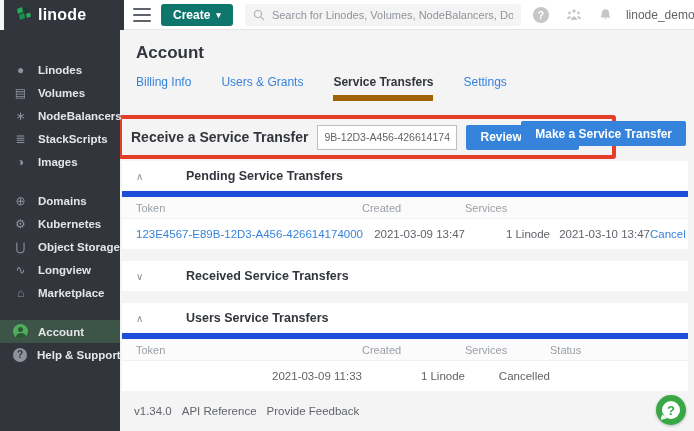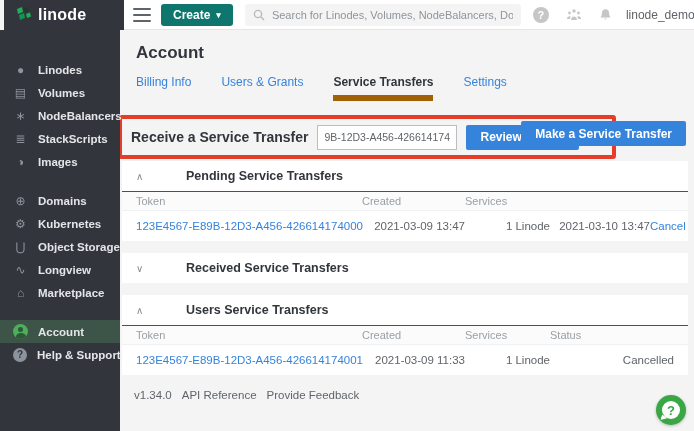--- a/index.html
+++ b/index.html
@@ -55,21 +55,21 @@
   .make-btn { position:absolute; right:8px; top:6px; }
 
   
   .panel { background:#fff; margin:0 6px 12px 2px; }
   .panel-head { display:flex; align-items:center; gap:12px; padding:8px 14px; cursor:pointer; }
   .chev { color:#888f95; font-size:10px; width:10px; }
   .panel-title { font-size:12.5px; font-weight:bold; color:#32363c;margin-left:28px; }
   .grid-head, .grid-row { display:grid; align-items:center; padding:0 14px; }
   .cols-pending { grid-template-columns: 226px 103px 85px 100px 1fr; }
   .cols-sent { grid-template-columns: 226px 103px 85px 1fr; }
-  .grid-head { background:#fbfbfc; border-top:1px solid #1d4ed8; border-bottom:1px solid #f0f1f2; height:20px; }
+  .grid-head { background:#fbfbfc; border-top:6px solid #1d4ed8; border-bottom:1px solid #f0f1f2; height:28px; }
   .grid-head .hcell { font-size:11px; color:#99a0a6; }
   .grid-row { height:30px; background:#fff; }
   .cell { font-size:11.5px; color:#606469; white-space:nowrap;text-align:right; }
   .cell.link { color:#3683dc; cursor:pointer; }
   .cell.right { }
 
   
   .footer { display:flex; gap:10px; margin:14px 0 0 14px; }
   .footer .f-link { font-size:11.5px; color:#606469; cursor:pointer; }
 
@@ -242,21 +242,20 @@
         <span class="chev">∧</span>
         <span class="panel-title">Users Service Transfers</span>
       </div>
       <div class="grid-head cols-sent">
         <span class="hcell">Token</span>
         <span class="hcell">Created</span>
         <span class="hcell">Services</span>
         <span class="hcell">Status</span>
       </div>
       <div class="grid-row cols-sent">
-        <span class="cell link">123E4567-E89B-12D3-A456-426614174001</span>
         <span class="cell">2021-03-09 11:33</span>
         <span class="cell">1 Linode</span>
         <span class="cell">Cancelled</span>
       </div>
     </div>
 
     <div class="footer">
       <span class="f-link">v1.34.0</span>
       <span class="f-link">API Reference</span>
       <span class="f-link">Provide Feedback</span>

